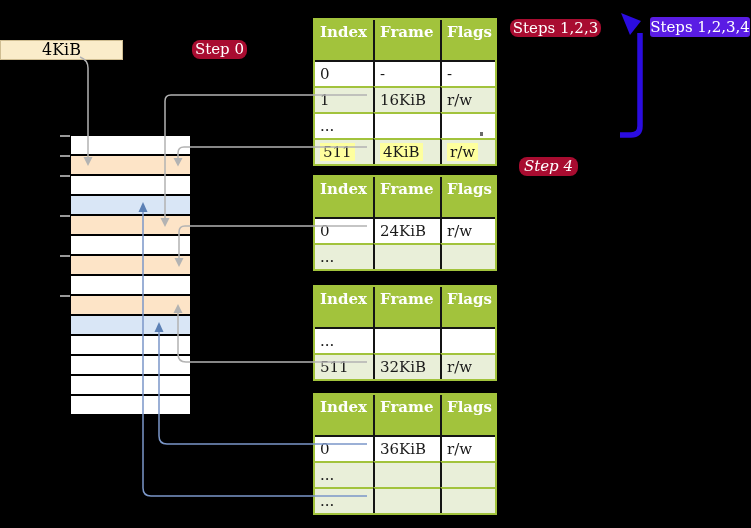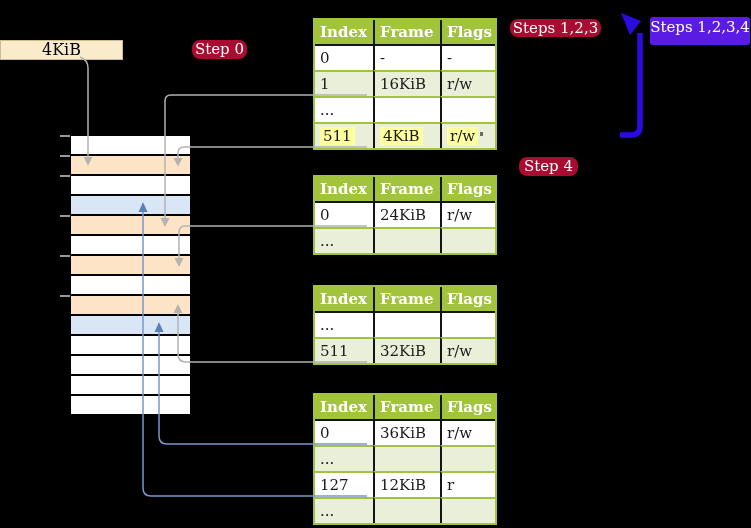--- a/index.html
+++ b/index.html
@@ -24,42 +24,42 @@
   }
   
   .badge{
     color:#fff;font-size:15px;text-align:center;
     border-radius:8px;line-height:19px;height:19px;
   }
   .badge.red{background:var(--badge-red);}
   .badge.violet{background:var(--badge-violet);border-radius:3px;}
   #badge-step0{left:192px;top:40px;width:55px;}
   #badge-steps123{left:510px;top:19px;width:91px;height:18px;line-height:18px;}
-  #badge-steps1234{left:650px;top:17px;width:100px;height:28px;line-height:20px;}
-  #badge-step4{left:519px;top:157px;width:59px;}
+  #badge-steps1234{left:650px;top:17px;width:100px;height:20px;line-height:20px;}
+  #badge-step4{left:519px;top:157px;width:59px;font-style:italic;}
   
   #memory-column{
     left:69px;top:134px;width:119px;background:#000;padding:2px;
   }
   .mem-row{height:18px;margin-bottom:2px;}
   .mem-row:last-child{margin-bottom:0;}
   .mem-row.free{background:var(--free);}
   .mem-row.page-table{background:var(--peach);}
   .mem-row.mapped{background:var(--mapped);}
   .tick{width:10px;height:2px;background:var(--tick);left:60px;}
   
   .ptable-wrap{position:absolute;}
   table.ptable{
     border-collapse:separate;border-spacing:0;
     border:2px solid var(--tbl-green);
     background:#fff;
   }
   table.ptable th{
     background:var(--tbl-green);color:#fff;font-weight:bold;
-    font-size:15px;text-align:left;padding:0 0 0 5px;height:24px;
+    font-size:15px;text-align:left;padding:0 0 16px 5px;height:24px;
     border-bottom:2px solid #141414;
   }
   table.ptable td{
     font-size:15px;color:var(--ink);padding:0 0 0 5px;height:24px;
     background:var(--row-white);
   }
   table.ptable tr.shaded td{background:var(--row-green);}
   table.ptable tbody tr:not(:first-child) td{border-top:2px solid var(--tbl-green);}
   table.ptable th:not(:first-child),
   table.ptable td:not(:first-child){border-left:2px solid #141414;}
@@ -197,25 +197,20 @@
           <tr>
             <td class="col-index">0</td>
             <td class="col-frame">36KiB</td>
             <td class="col-flags">r/w</td>
           </tr>
           <tr class="shaded">
             <td class="col-index">...</td>
             <td class="col-frame"></td>
             <td class="col-flags"></td>
           </tr>
-          <tr>
-            <td class="col-index">127</td>
-            <td class="col-frame">12KiB</td>
-            <td class="col-flags">r</td>
-          </tr>
           <tr class="shaded">
             <td class="col-index">...</td>
             <td class="col-frame"></td>
             <td class="col-flags"></td>
           </tr>
         </tbody>
       </table>
     </div>
   </div>
 

